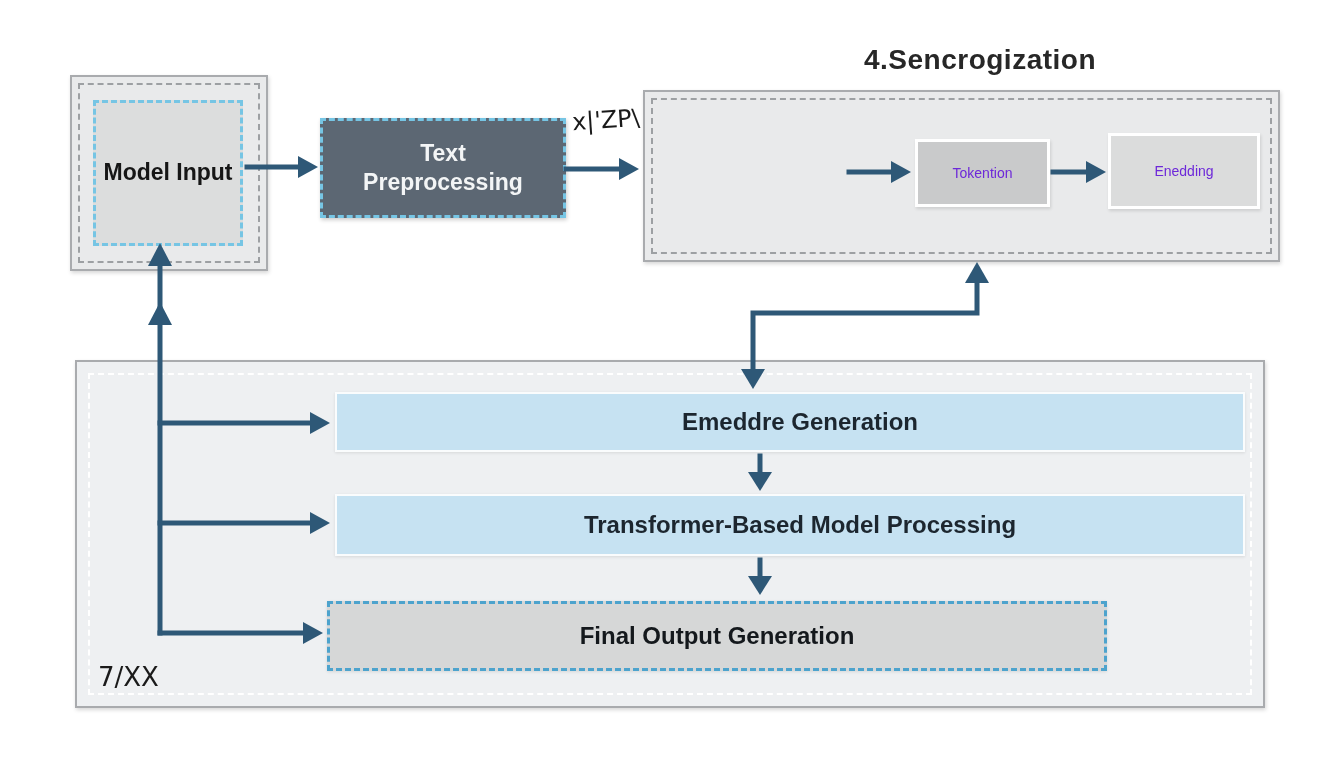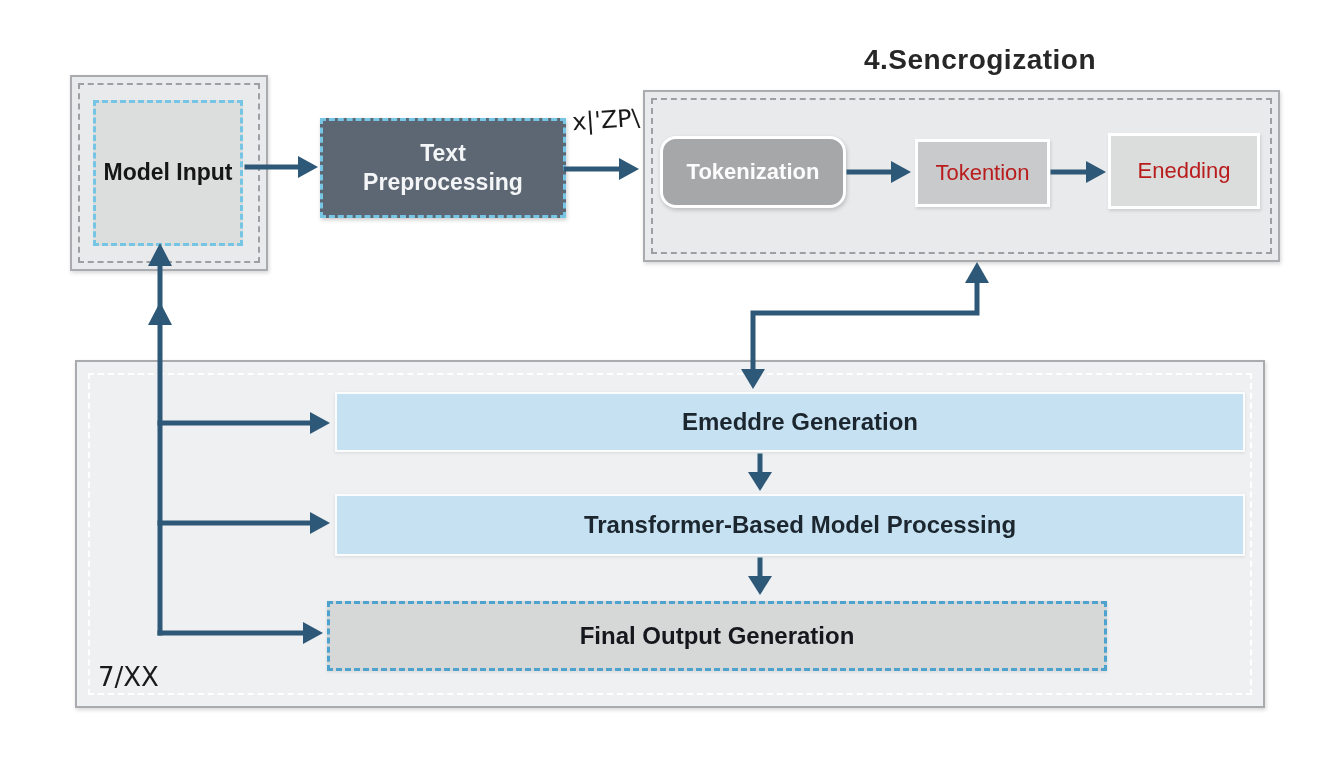--- a/index.html
+++ b/index.html
@@ -55,21 +55,21 @@
   .sec-title{
     font-size:28px;font-weight:600;color:#272727;letter-spacing:.5px;
   }
   .tok-round{
     background:var(--tokenization-bg);
     border:3px solid #fff;border-radius:16px;
     color:#fdfdfd;font-size:22px;font-weight:bold;
     box-shadow:1px 2px 4px rgba(0,0,0,.2);
   }
   .tok-box{
-    border:3px solid #fff;color:#b91c1c;font-size:22px;font-weight:500;
+    border:3px solid #fff;color:#6d28d9;font-size:14px;font-weight:500;
     box-shadow:1px 2px 3px rgba(0,0,0,.12);
   }
   .bar{
     border:2px solid #fafcfd;
     font-size:24px;font-weight:bold;color:var(--text-dark);
     box-shadow:0 1px 3px rgba(0,0,0,.10);
   }
   .bar.blue{background:var(--bar-blue);padding-left:20px;}
   .bar.gray{
     background:var(--bar-gray);
@@ -102,23 +102,20 @@
   <div class="abs flexc preproc" style="left:320px;top:118px;width:246px;height:100px;">
     <span>Text Preprocessing</span>
   </div>
 
   <div class="abs note" style="left:572px;top:106px;transform:rotate(-4deg);">x|'ZP\</div>
 
   <div class="abs sec-title" style="left:750px;top:44px;width:460px;text-align:center;">4.Sencrogization</div>
 
   <div class="abs panel" style="left:643px;top:90px;width:637px;height:172px;">
     <div class="dash-inset"></div>
-  </div>
-  <div class="abs flexc tok-round" style="left:660px;top:136px;width:186px;height:72px;">
-    <span>Tokenization</span>
   </div>
   <div class="abs flexc tok-box" style="left:915px;top:139px;width:135px;height:68px;background:var(--tokention-bg);">
     <span>Tokention</span>
   </div>
   <div class="abs flexc tok-box" style="left:1108px;top:133px;width:152px;height:76px;background:var(--enedding-bg);">
     <span>Enedding</span>
   </div>
 
   <div class="abs panel" style="left:75px;top:360px;width:1190px;height:348px;background:var(--bottom-bg);">
     <div class="dash-inset white"></div>

